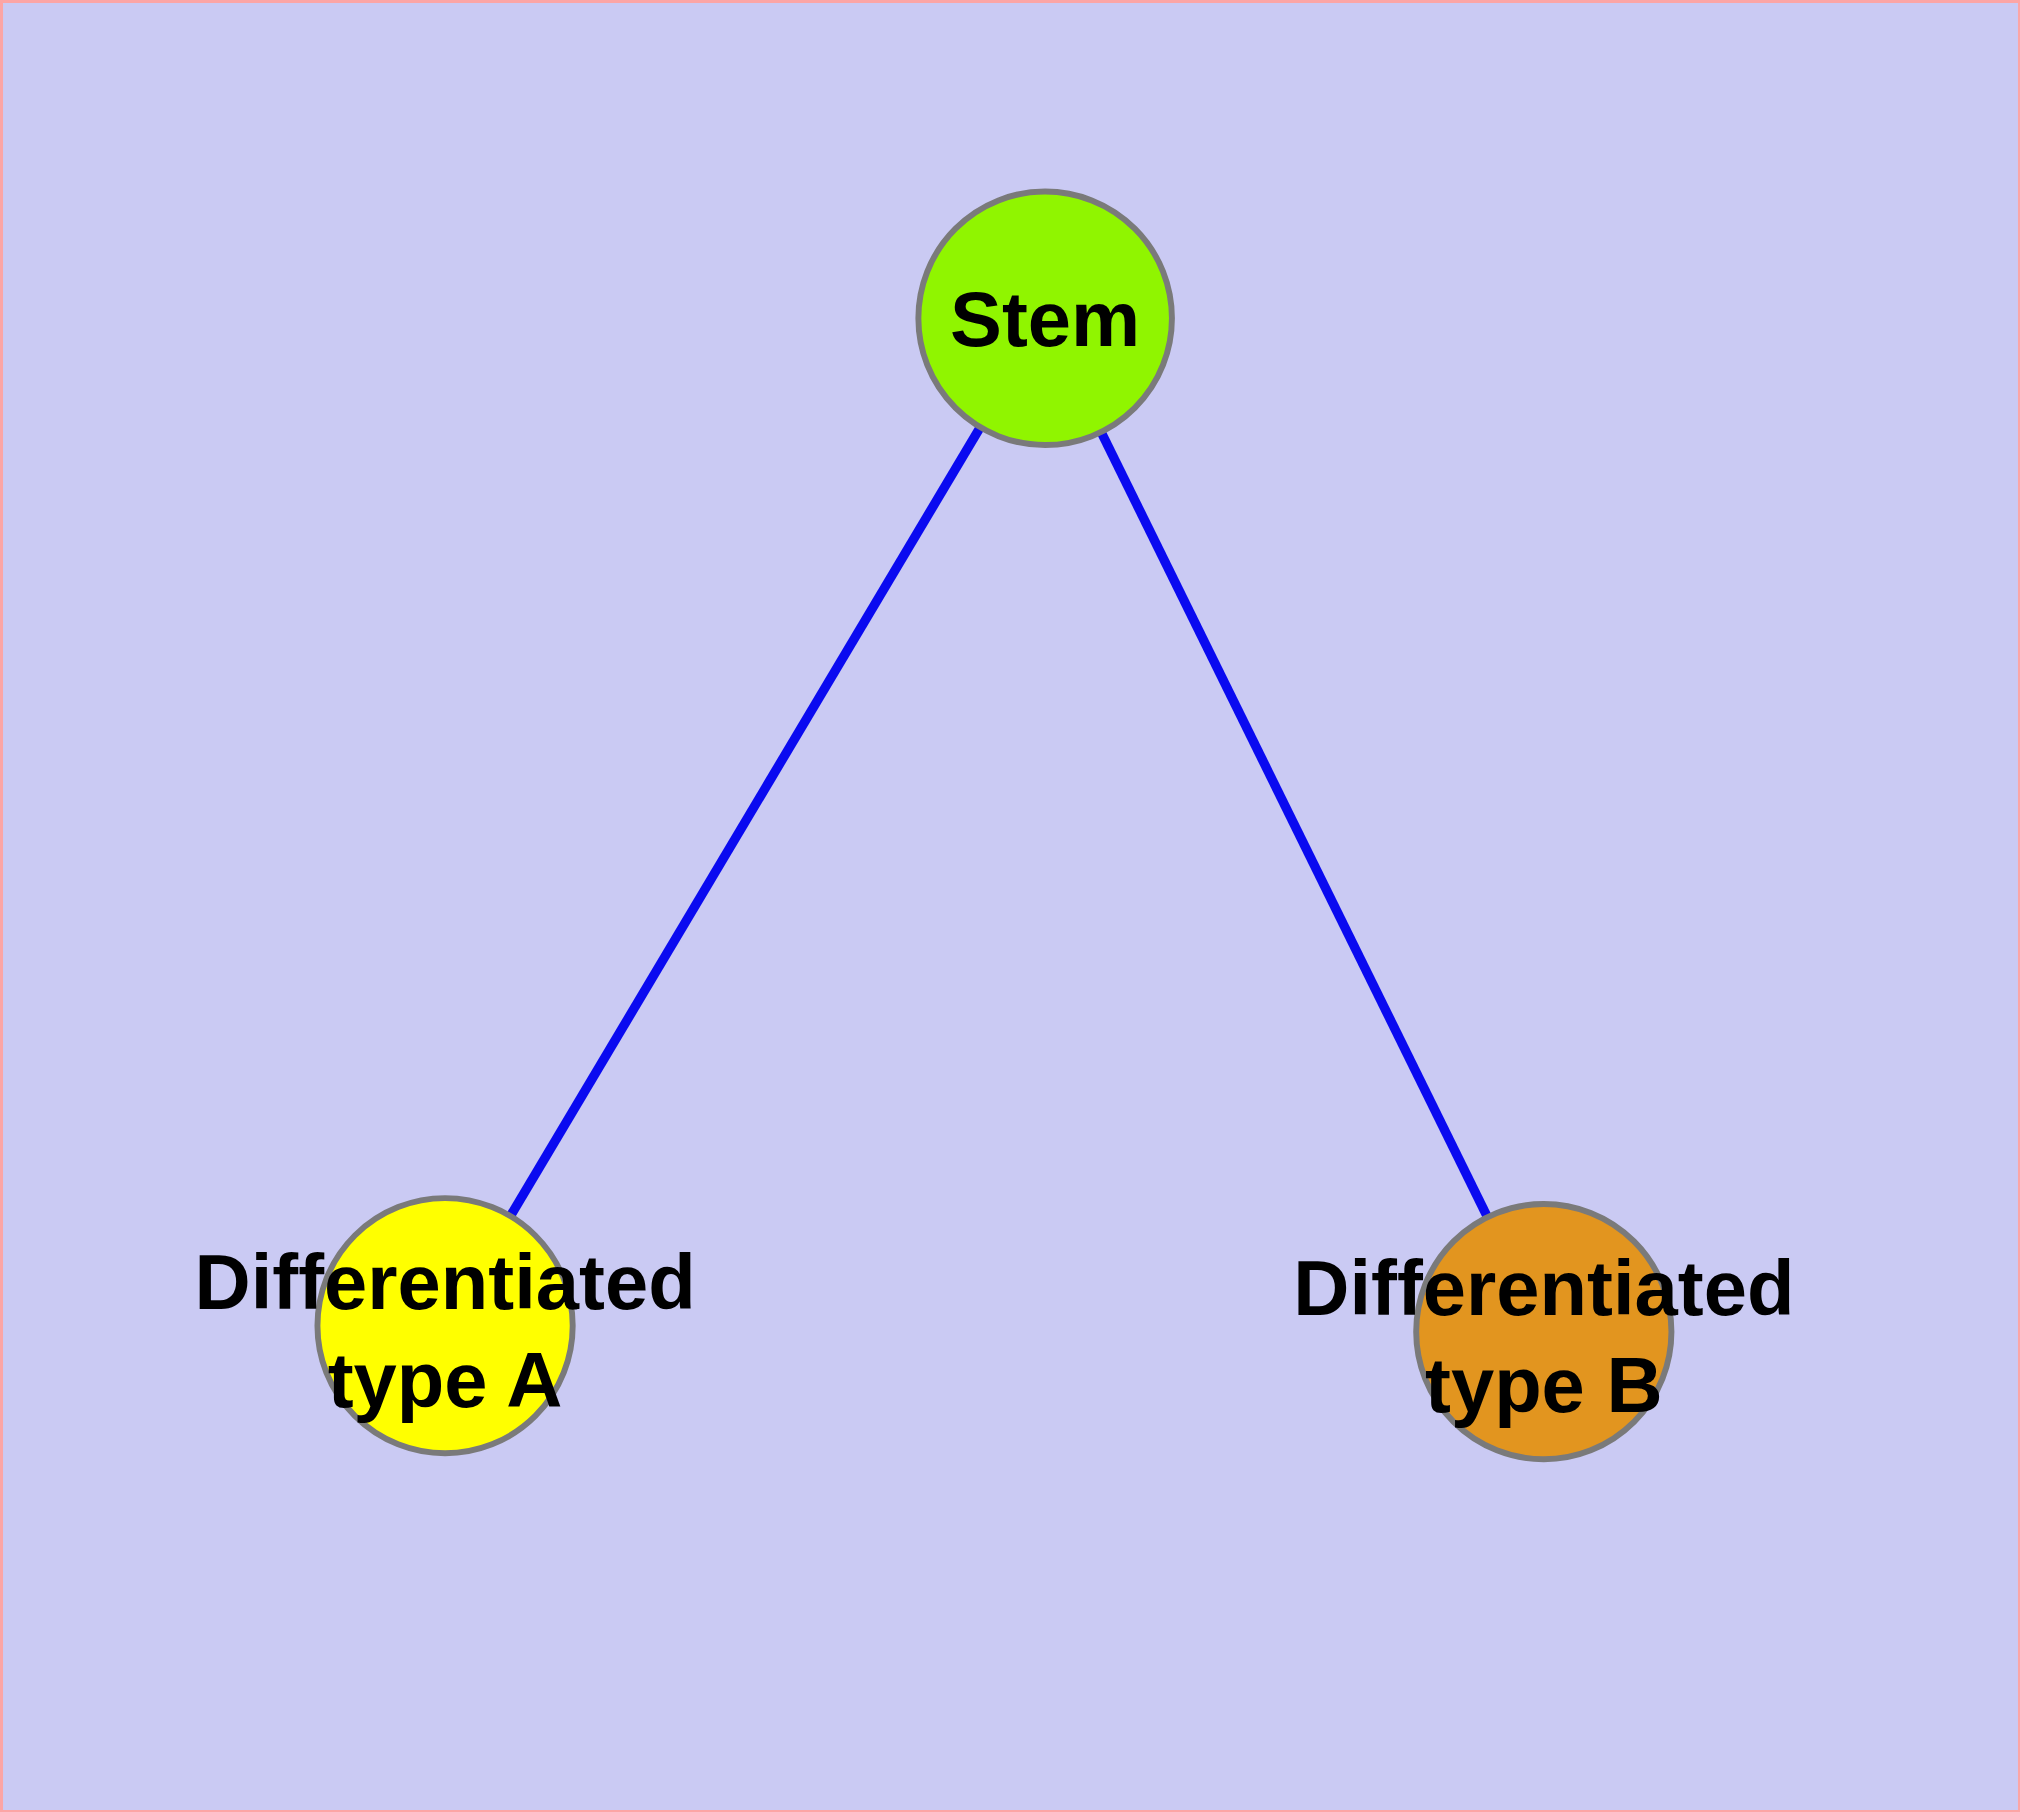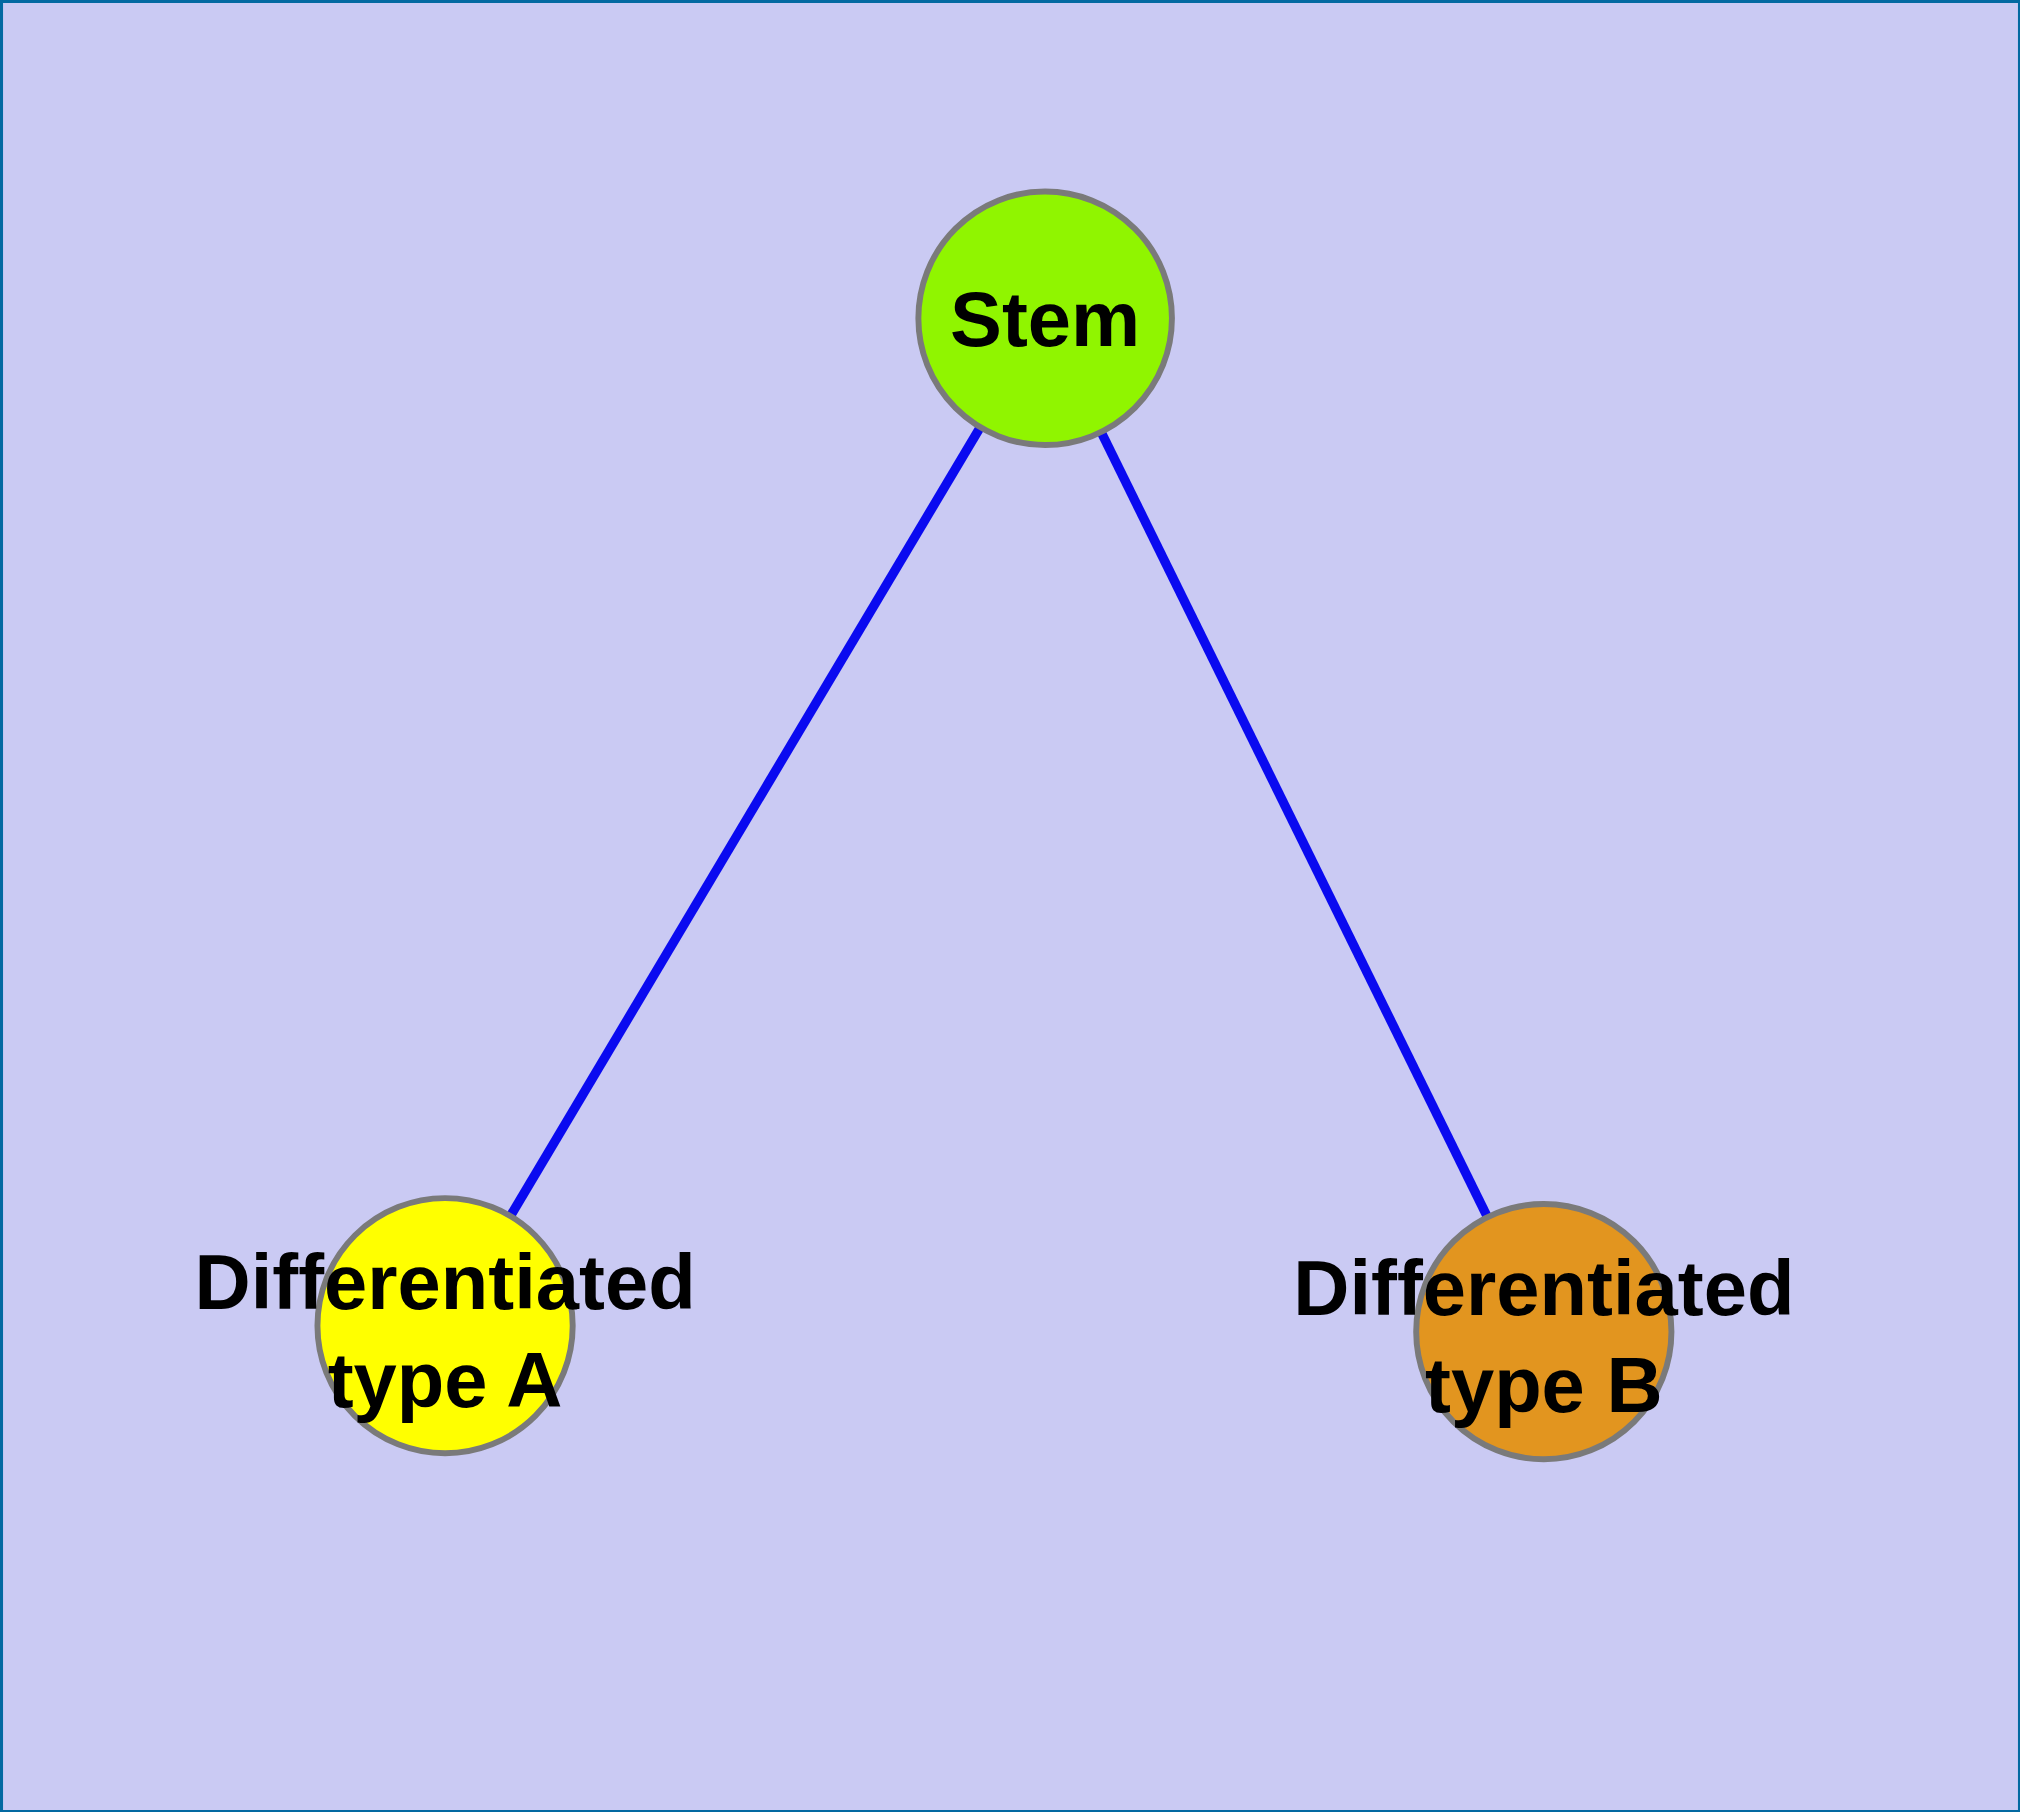--- a/index.html
+++ b/index.html
@@ -7,21 +7,21 @@
     padding: 0;
     width: 100%;
     height: 100%;
     background: #ffffff;
     overflow: hidden;
     font-family: "Liberation Sans", sans-serif;
   }
   .page {
     position: absolute;
     inset: 0;
-    background: #0369a1;
+    background: #fca5a5;
     padding-left: 33px;
   }
   .canvas {
     position: absolute;
     inset: 2.5px;
   }
   .canvas svg {
     width: 100%;
     height: 100%;
     display: block;

